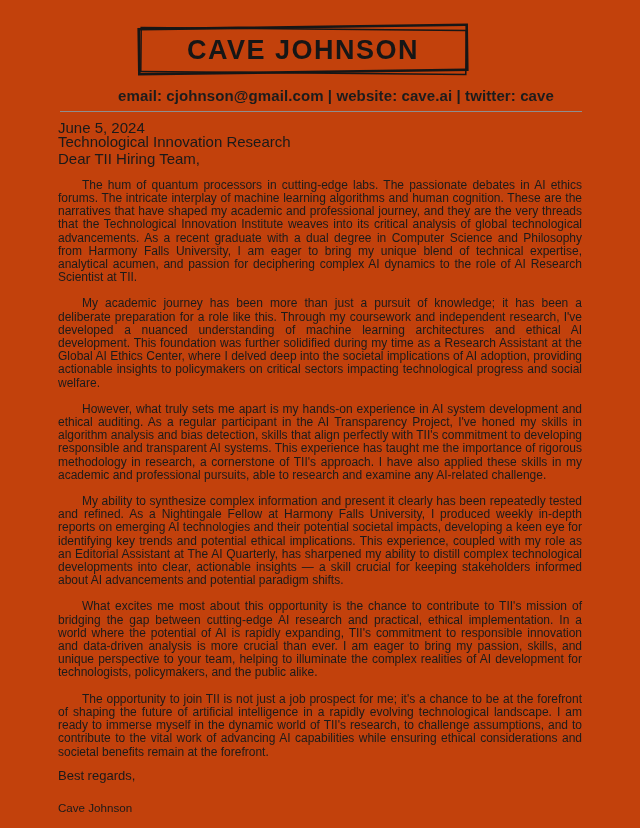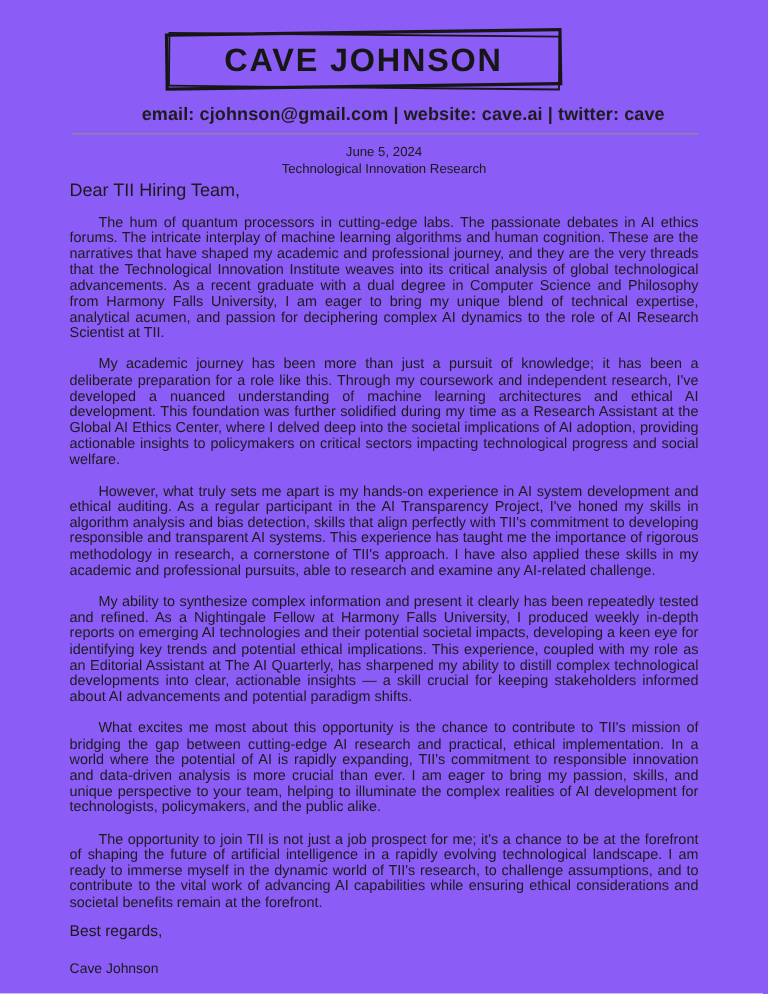--- a/index.html
+++ b/index.html
@@ -4,21 +4,21 @@
 <style>
   html, body {
     margin: 0;
     padding: 0;
     background: #ffffff;
   }
   .page {
     position: relative;
     width: 640px;
     height: 828px;
-    background: #8b5cf6;
+    background: #c2410c;
     overflow: hidden;
     font-family: "Liberation Sans", sans-serif;
     color: #1a1a1a;
   }
 
   
   .name-box {
     position: absolute;
     top: 22px;
     left: 135px;
@@ -60,22 +60,22 @@
   }
 
   
   .content {
     position: absolute;
     top: 121px;
     left: 58px;
     right: 58px;
   }
   .meta {
-    text-align: center;
-    font-size: 11px;
+    text-align: left;
+    font-size: 15px;
     line-height: 13.6px;
   }
   .salutation {
     margin: 4px 0 0 0;
     font-size: 15px;
     line-height: 13.6px;
   }
   .para {
     margin: 13px 0 0 0;
     font-size: 12px;

